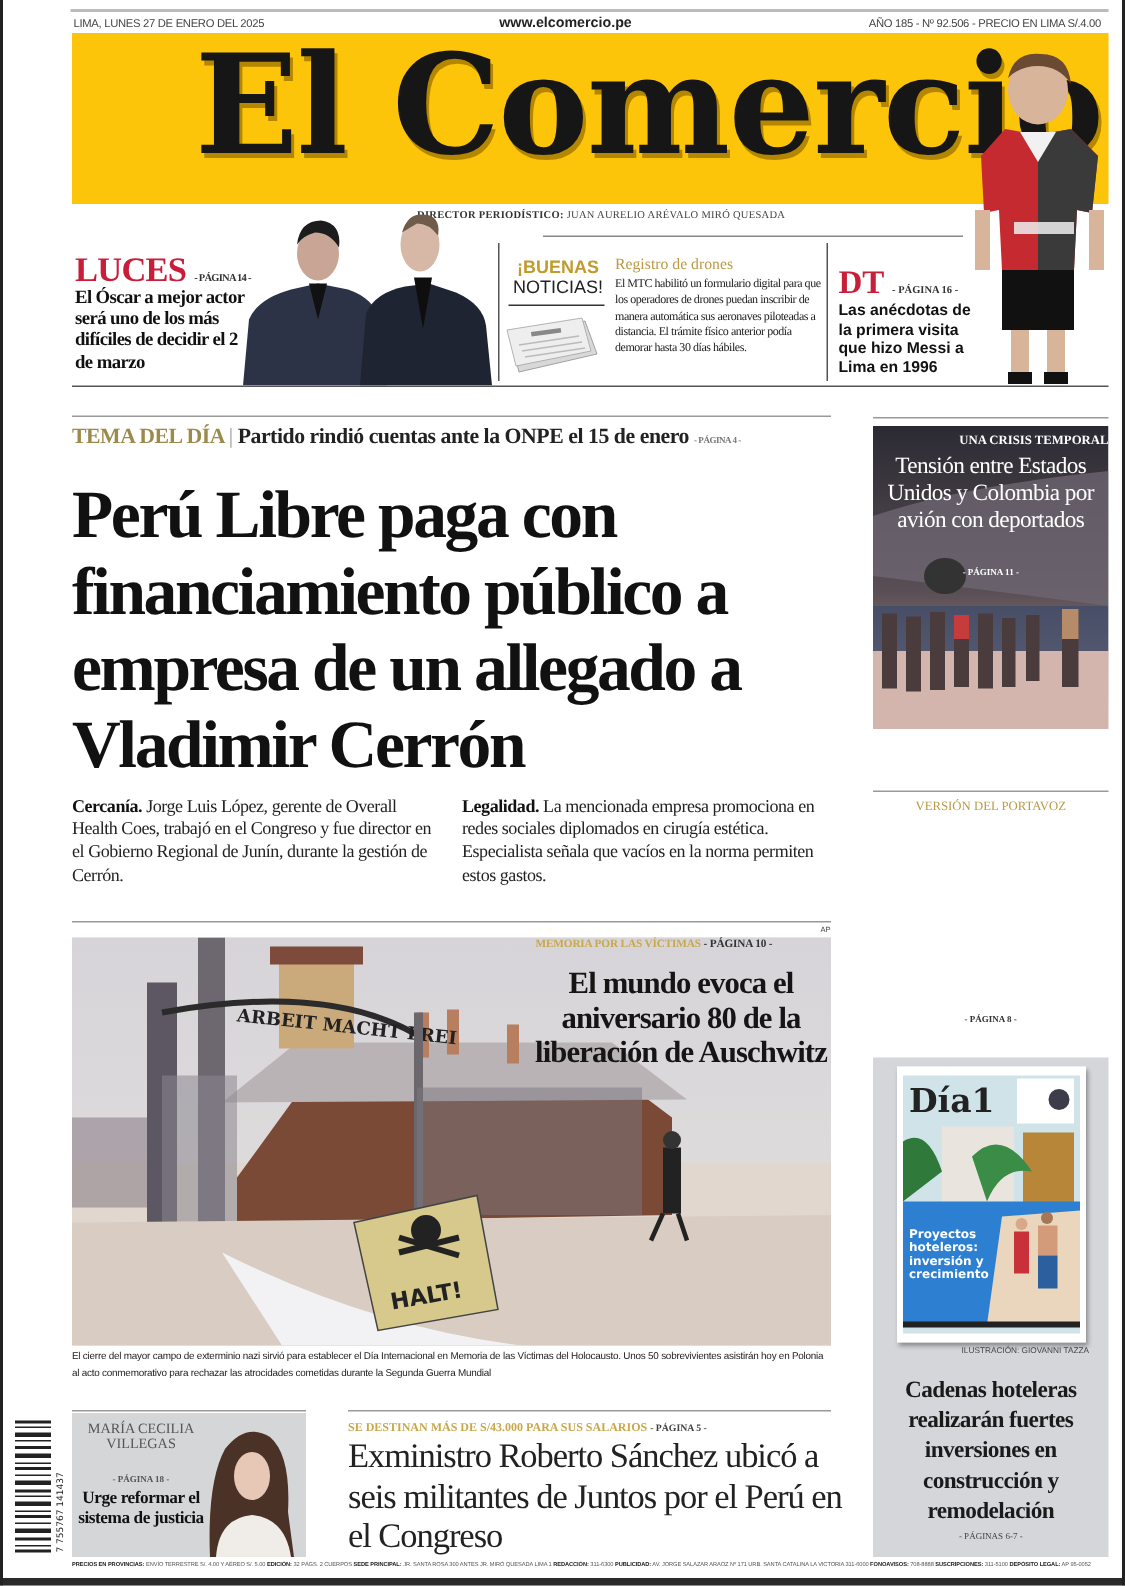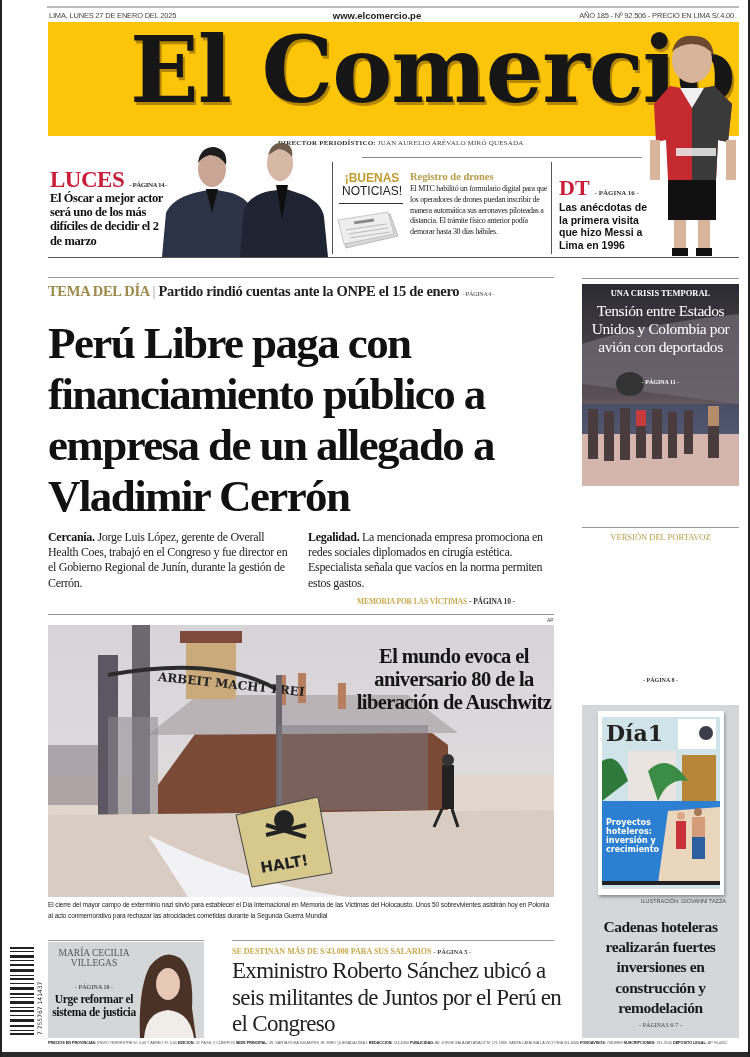--- a/index.html
+++ b/index.html
@@ -18,39 +18,39 @@
 .hr{background:#888;height:1px}
 .luces-title{left:48px;top:167px;font-size:23px;font-weight:bold;color:#c81e3a;letter-spacing:-0.5px}
 .pg{font-size:7px;font-weight:bold;color:#333}
 .luces-text{left:48px;top:191px;width:118px;font-size:12.5px;font-weight:bold;line-height:14.2px;color:#111;letter-spacing:-0.4px}
 .photo-men{left:160px;top:143px;width:170px;height:114px;overflow:hidden}
 .vsep{background:#555;width:1px}
 .buenas{left:337px;top:171px;width:66px;text-align:center}
 .buenas .b1{font-size:12px;font-weight:bold;color:#c19b2e;display:block}
 .buenas .b2{font-size:12px;color:#222;display:block;margin-top:-1px}
 .news-icon{left:334px;top:206px;width:66px;height:44px}
-.drones-title{left:408px;top:171px;font-size:10.5px;font-weight:bold;color:#b99b46}
+.drones-title{left:408px;top:171px;font-size:10.5px;font-weight:normal;color:#b99b46}
 .drones-text{left:408px;top:184px;width:138px;font-size:8px;line-height:10.8px;color:#222;letter-spacing:-0.3px}
 .dt-title{left:557px;top:175px;font-size:22px;font-weight:bold;color:#c81e3a}
 .dt-text{left:557px;top:201px;width:90px;font-size:10.5px;font-weight:bold;line-height:12.7px;color:#111}
 .kid{left:638px;top:30px;width:108px;height:230px}
 .tema{left:46px;top:283px;font-size:14.5px;font-weight:bold;color:#222;letter-spacing:-0.3px;white-space:nowrap}
 .tema .gold{color:#9b8a4a}
 .tema .bar{color:#999;font-weight:normal}
 .headline{left:46px;top:318px;width:520px;font-size:45px;font-weight:bold;line-height:51px;color:#111;letter-spacing:-1.6px}
 .col-text{font-size:12px;line-height:15.2px;color:#222;letter-spacing:-0.3px}
 .col-text b{color:#111}
 .ap{left:545px;top:617px;font-size:5px;color:#444}
 .ausch{left:46px;top:625px;width:506px;height:272px;overflow:hidden;background:#d9d7d8}
-.ausch-kicker{left:355px;top:597px;font-size:7.5px;font-weight:bold;color:#c9a84b;letter-spacing:-0.1px;white-space:nowrap}
+.ausch-kicker{left:355px;top:624px;font-size:7.5px;font-weight:bold;color:#c9a84b;letter-spacing:-0.1px;white-space:nowrap}
 .ausch-kicker .p{color:#333}
 .ausch-h{left:352px;top:645px;width:200px;text-align:center;font-size:20.5px;font-weight:bold;line-height:23px;color:#151515;letter-spacing:-0.6px}
 .ausch-cap{left:46px;top:900px;width:506px;font-size:6.6px;line-height:10.5px;color:#222;letter-spacing:-0.15px}
 .right-box{left:580px;top:284px;width:157px;height:202px;overflow:hidden}
-.crisis-kicker{left:580px;top:288px;width:157px;text-align:center;font-size:8.5px;font-weight:bold;color:#fff}
+.crisis-kicker{left:580px;top:288px;width:157px;text-align:right;font-size:8.5px;font-weight:bold;color:#fff}
 .crisis-h{left:580px;top:302px;width:157px;text-align:center;font-size:15.5px;line-height:18px;color:#fff;letter-spacing:-0.4px}
 .crisis-pg{left:580px;top:379px;width:157px;text-align:center;font-size:6px;color:#fff;font-weight:bold}
 .crisis-cap{left:580px;top:487px;width:160px;font-size:7.5px;line-height:10.4px;color:#222;letter-spacing:-0.3px}
 .vat-kicker{left:580px;top:532px;width:157px;text-align:center;font-size:8.5px;font-weight:normal;color:#b99b46}
 .vat-h{left:580px;top:547px;width:157px;text-align:center;font-size:19px;line-height:24.5px;color:#222;letter-spacing:-0.5px}
 .vat-pg{left:580px;top:677px;width:157px;text-align:center;font-size:6px;font-weight:bold;color:#333}
 .dia-box{left:580px;top:705px;width:157px;height:333px;background:#d4d6da}
 .dia-cover{left:596px;top:711px;width:126px;height:184px;background:#fff;box-shadow:1px 2px 3px rgba(0,0,0,.35);overflow:hidden}
 .illus{left:580px;top:898px;width:144px;text-align:right;font-size:5.5px;color:#444}
 .hotel-h{left:580px;top:917px;width:157px;text-align:center;font-size:15.5px;font-weight:bold;line-height:20.2px;color:#1a1a1a;letter-spacing:-0.4px}

